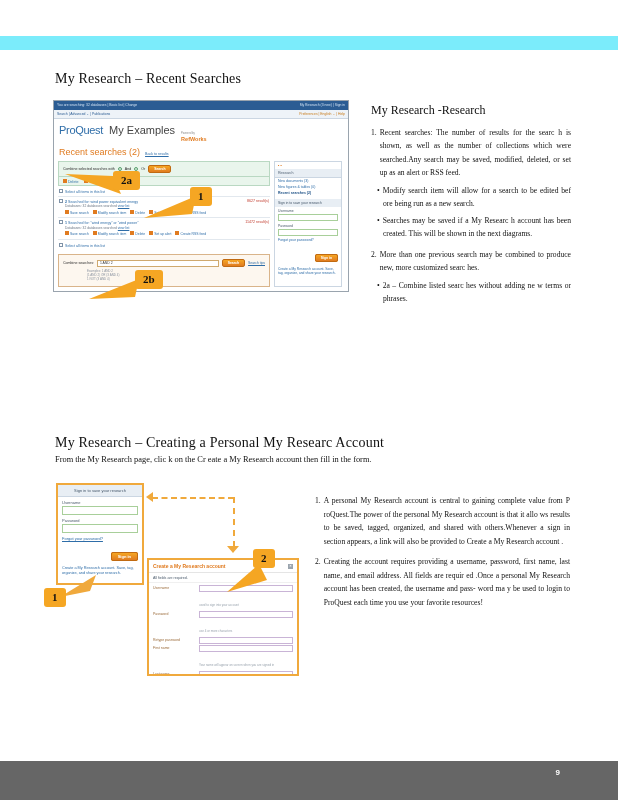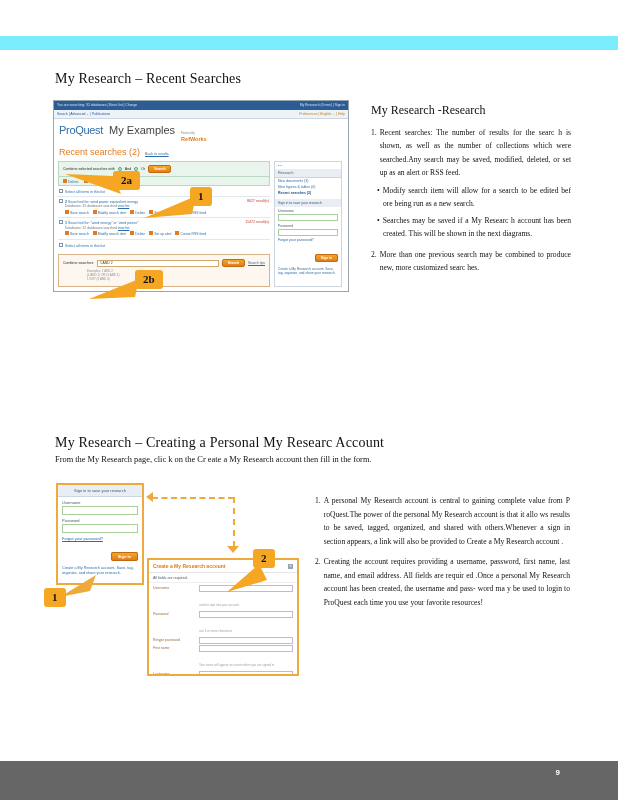--- a/index.html
+++ b/index.html
@@ -199,20 +199,21 @@
         <li>Modify     search     item   will   allow    for  a   search     to  be  edited     bef ore  being   run   as  a  new   search.</li>
         <li>Searches        may    be  saved    if a My   Researc    h account      has   been    created.   This  will  be  shown    in  the  next  diagrams.</li>
       </ul>
     </li>
     <li style="margin-top:6px;">
       <div style="display:flex; gap:3px;">
         <span style="flex:0 0 auto;">2.</span>
         <span style="flex:1;">More   than   one   previous      search     may   be  combined      to  produce     new,   more   customized      searc   hes.</span>
       </div>
       <ul>
+        <li>2a  –  Combine     listed    searc  hes  without     adding    ne w terms     or  phrases.</li>
       </ul>
     </li>
   </ol>
 </div>
 
 <div class="shot1">
 
   <div class="pq-topbar">
     <span>You are searching: 32 databases | Basic list | Change</span>
     <span>My Research (3 new) | Sign in</span>

